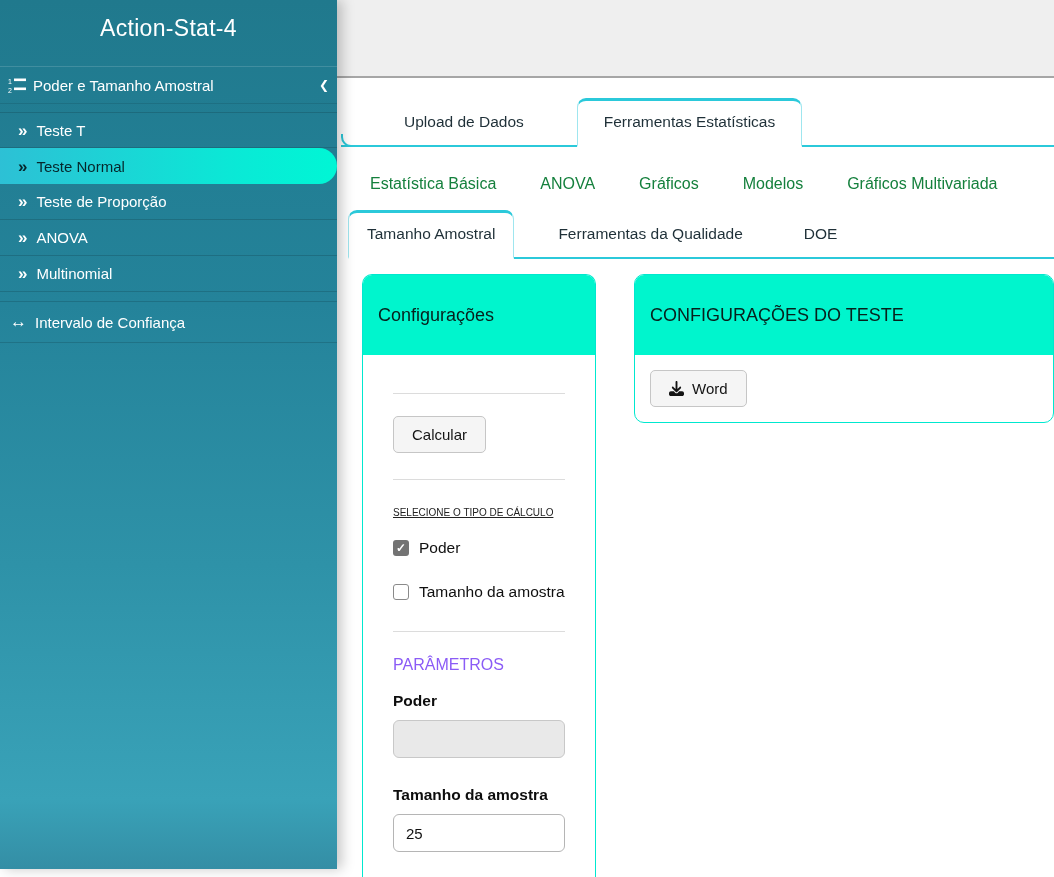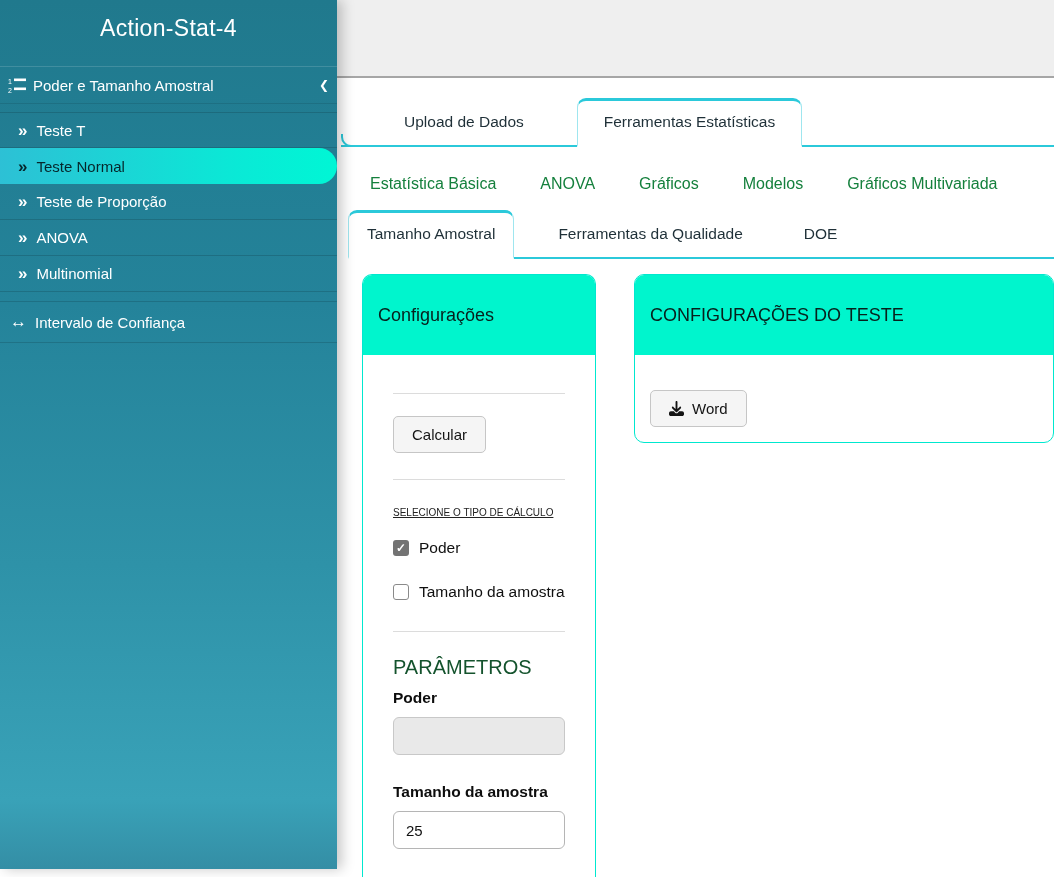--- a/index.html
+++ b/index.html
@@ -86,21 +86,21 @@
   .pane3 { display: flex; gap: 38px; padding: 15px 0 0 14px; align-items: flex-start; }
 
   
   .panel { background: #fff; border: 1px solid #00e8cf; border-radius: 10px; }
   .panel-header {
     background: #00f5cd; color: #07201c; font-size: 18px;
     padding: 28px 15px; border-radius: 9px 9px 0 0; line-height: 24px;
   }
   .panel.config { width: 253px; height: 640px; border-bottom: none; border-radius: 10px 10px 0 0; }
   .panel.testcfg { width: 420px; flex: 0 0 auto; }
-  .panel.testcfg .panel-body { padding: 15px; margin-top: 20px; }
+  .panel.testcfg .panel-body { padding: 15px; }
   .panel.config .panel-body { padding: 18px 30px 20px 30px; }
 
   hr.sep { border: none; border-top: 1px solid #dcdcdc; margin: 20px 0 22px 0; }
   hr.sep.s2 { margin: 26px 0 24px 0; }
   hr.sep.s3 { margin: 30px 0 24px 0; }
 
   .btn {
     display: inline-flex; align-items: center; gap: 8px;
     background: #f5f5f5; border: 1px solid #c6c6c6; border-radius: 5px;
     padding: 9px 18px; font-size: 15px; color: #141414; cursor: pointer;
@@ -109,21 +109,21 @@
   .btn svg { display: block; }
 
   .section-label { font-size: 10px; color: #222; line-height: 1.7; margin-bottom: 18px; text-decoration: underline; }
   .cb-row { display: flex; align-items: center; gap: 10px; margin-bottom: 26px; cursor: pointer; }
   .cb { width: 16px; height: 16px; border-radius: 3px; flex: 0 0 auto;
         display: flex; align-items: center; justify-content: center; }
   .cb.checked { background: #737373; color: #fff; font-size: 12px; font-weight: 700; }
   .cb.unchecked { background: #fff; border: 1.5px solid #8a8a8a; }
   .cb-label { font-size: 15.5px; color: #101010; }
 
-  .param-heading { font-size: 20px; color: #14532d; margin-bottom: 10px; }
+  .param-heading { font-size: 16px; color: #8b5cf6; margin-bottom: 18px; }
   .field-label { font-size: 15.5px; font-weight: 700; color: #0d0d0d; margin-bottom: 10px; }
   .field-label.mt { margin-top: 26px; }
   .text-input {
     width: 100%; height: 38px; border: 1px solid #b5b5b5; border-radius: 6px;
     padding: 12px 12px; font-size: 15px; color: #111; background: #fff;
     font-family: "Liberation Sans", sans-serif; margin-bottom: 2px;
   }
   .text-input:disabled { background: #e9e9e9; border-color: #c8c8c8; }
 
   .list-ol-icon { width: 18px; height: 16px; flex: 0 0 auto; }

